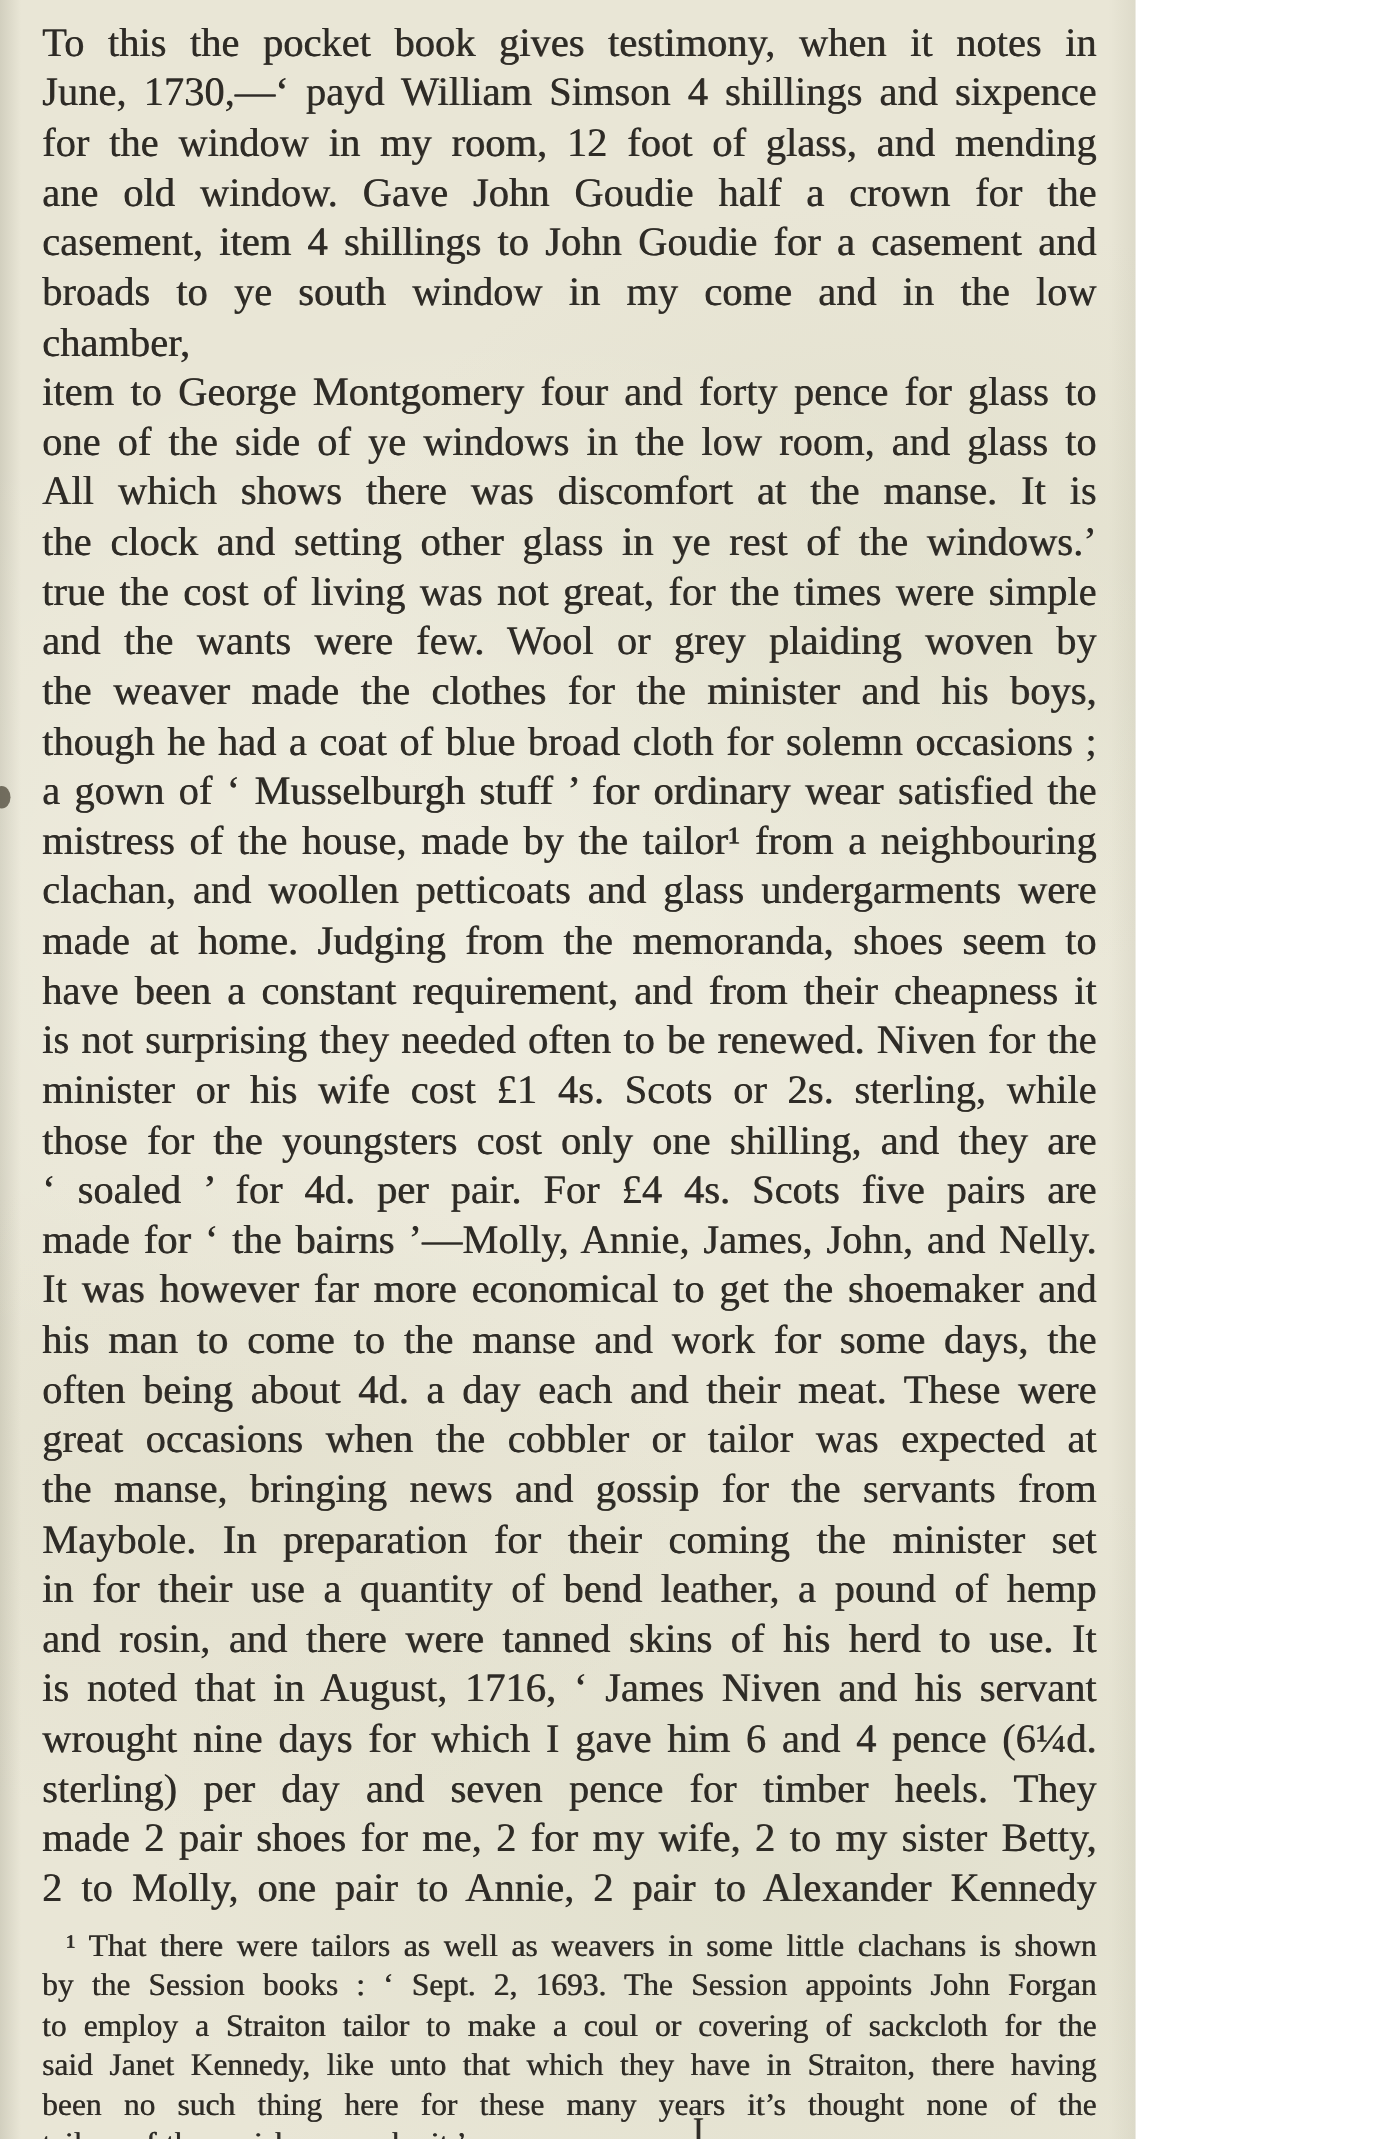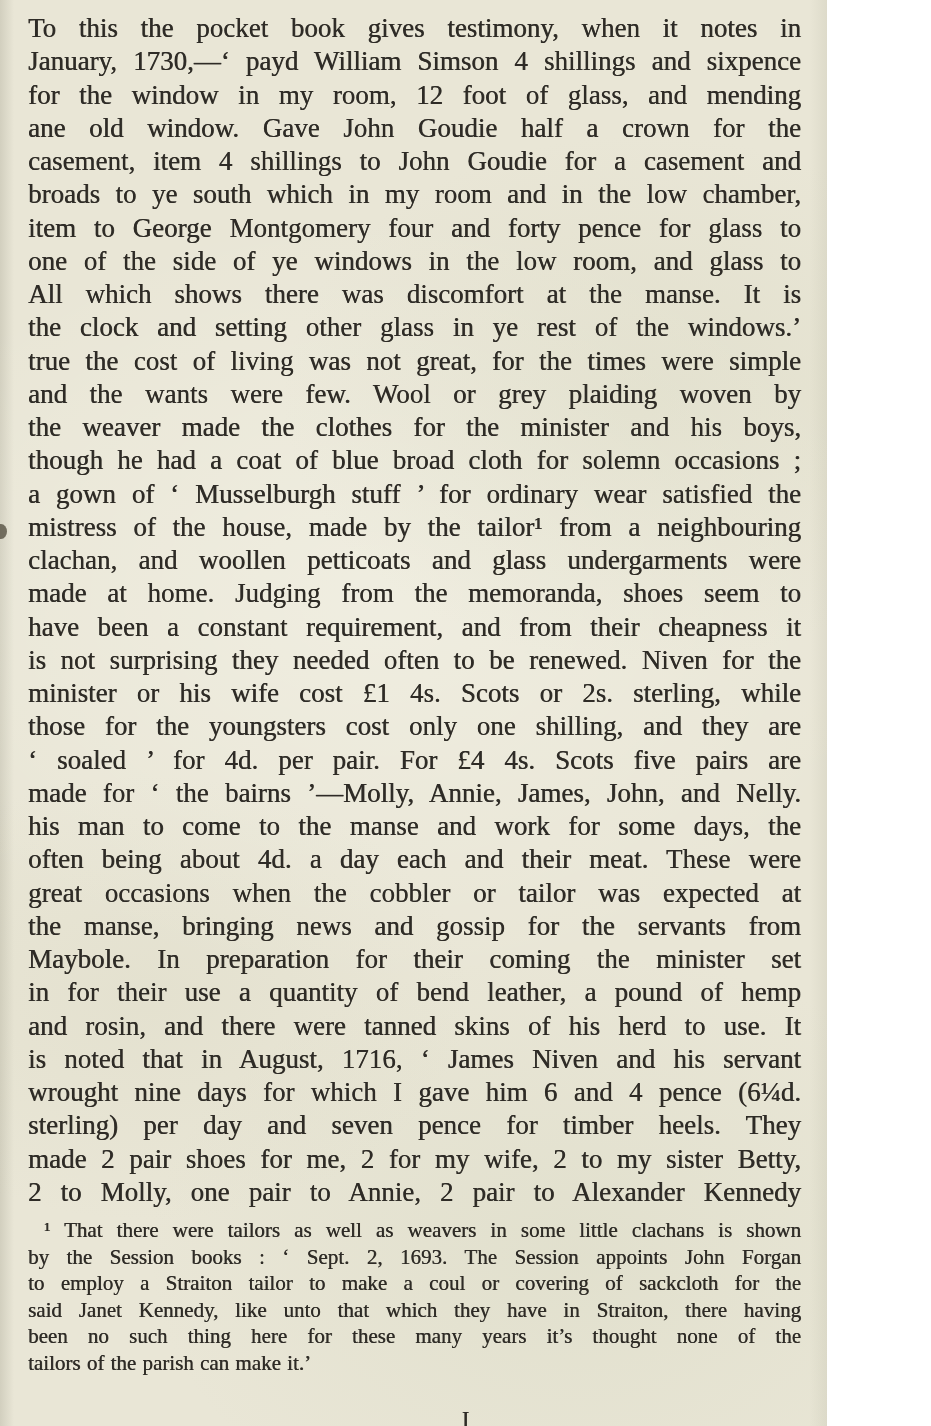--- a/index.html
+++ b/index.html
@@ -2,21 +2,21 @@
 <html><head>
 <meta charset="utf-8">
 <style>
   html, body { margin: 0; padding: 0; }
   body {
     width: 931px;
     font-family: "Liberation Serif", "DejaVu Serif", serif;
   }
   .page {
     position: relative;
-    width: 827px;
+    width: 757px;
     height: 1426px;
     overflow: hidden;
     color: #2e2b26;
     background:
       radial-gradient(ellipse 520px 380px at 78% 28%, rgba(198,200,170,0.20), transparent 70%),
       radial-gradient(ellipse 460px 320px at 18% 70%, rgba(200,198,170,0.16), transparent 70%),
       radial-gradient(ellipse 600px 420px at 70% 88%, rgba(190,196,166,0.18), transparent 72%),
       radial-gradient(ellipse 700px 520px at 45% 42%, rgba(255,255,248,0.30), transparent 75%),
       linear-gradient(90deg, rgba(150,148,130,0.28) 0px, rgba(150,148,130,0.0) 14px),
       linear-gradient(270deg, rgba(168,166,146,0.18) 0px, rgba(168,166,146,0.0) 18px),
@@ -75,43 +75,44 @@
 </style>
 </head>
 <body>
 
 <div class="page">
 
   <div class="text-block">
 
     <div class="main-text">
       <div class="tl">To this the pocket book gives testimony, when it notes in</div>
-      <div class="tl">January, 1730,—‘ payd William Simson 4 shillings and sixpence</div>
+      <div class="tl">June, 1730,—‘ payd William Simson 4 shillings and sixpence</div>
       <div class="tl">for the window in my room, 12 foot of glass, and mending</div>
       <div class="tl">ane old window. Gave John Goudie half a crown for the</div>
       <div class="tl">casement, item 4 shillings to John Goudie for a casement and</div>
-      <div class="tl">broads to ye south which in my room and in the low chamber,</div>
+      <div class="tl">broads to ye south window in my come and in the low chamber,</div>
       <div class="tl">item to George Montgomery four and forty pence for glass to</div>
       <div class="tl">one of the side of ye windows in the low room, and glass to</div>
       <div class="tl">All which shows there was discomfort at the manse. It is</div>
       <div class="tl">the clock and setting other glass in ye rest of the windows.’</div>
       <div class="tl">true the cost of living was not great, for the times were simple</div>
       <div class="tl">and the wants were few. Wool or grey plaiding woven by</div>
       <div class="tl">the weaver made the clothes for the minister and his boys,</div>
       <div class="tl">though he had a coat of blue broad cloth for solemn occasions ;</div>
       <div class="tl">a gown of ‘ Musselburgh stuff ’ for ordinary wear satisfied the</div>
       <div class="tl">mistress of the house, made by the tailor¹ from a neighbouring</div>
       <div class="tl">clachan, and woollen petticoats and glass undergarments were</div>
       <div class="tl">made at home. Judging from the memoranda, shoes seem to</div>
       <div class="tl">have been a constant requirement, and from their cheapness it</div>
       <div class="tl">is not surprising they needed often to be renewed. Niven for the</div>
       <div class="tl">minister or his wife cost £1 4s. Scots or 2s. sterling, while</div>
       <div class="tl">those for the youngsters cost only one shilling, and they are</div>
       <div class="tl">‘ soaled ’ for 4d. per pair. For £4 4s. Scots five pairs are</div>
       <div class="tl">made for ‘ the bairns ’—Molly, Annie, James, John, and Nelly.</div>
+      <div class="tl">It was however far more economical to get the shoemaker and</div>
       <div class="tl">his man to come to the manse and work for some days, the</div>
       <div class="tl">often being about 4d. a day each and their meat. These were</div>
       <div class="tl">great occasions when the cobbler or tailor was expected at</div>
       <div class="tl">the manse, bringing news and gossip for the servants from</div>
       <div class="tl">Maybole. In preparation for their coming the minister set</div>
       <div class="tl">in for their use a quantity of bend leather, a pound of hemp</div>
       <div class="tl">and rosin, and there were tanned skins of his herd to use. It</div>
       <div class="tl">is noted that in August, 1716, ‘ James Niven and his servant</div>
       <div class="tl">wrought nine days for which I gave him 6 and 4 pence (6¼d.</div>
       <div class="tl">sterling) per day and seven pence for timber heels. They</div>

